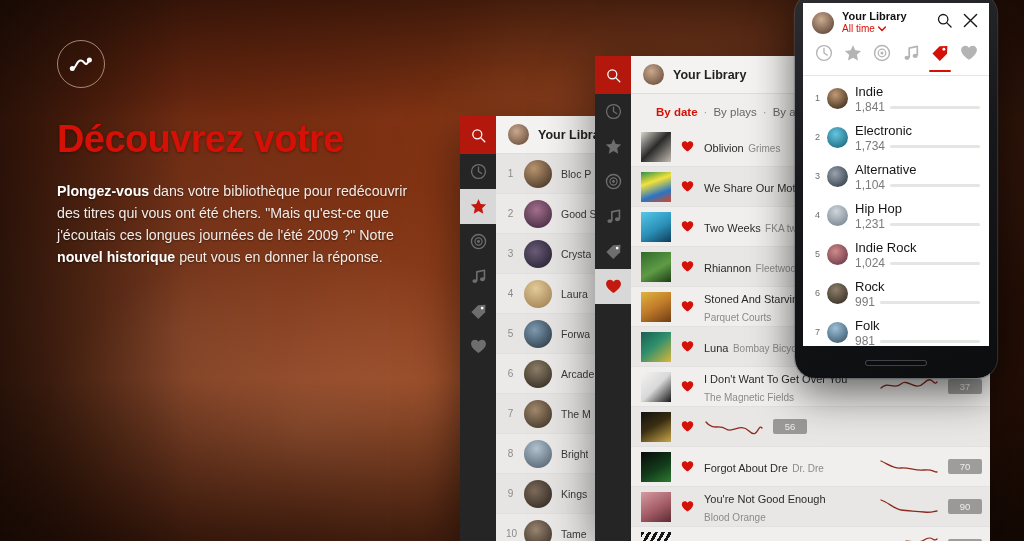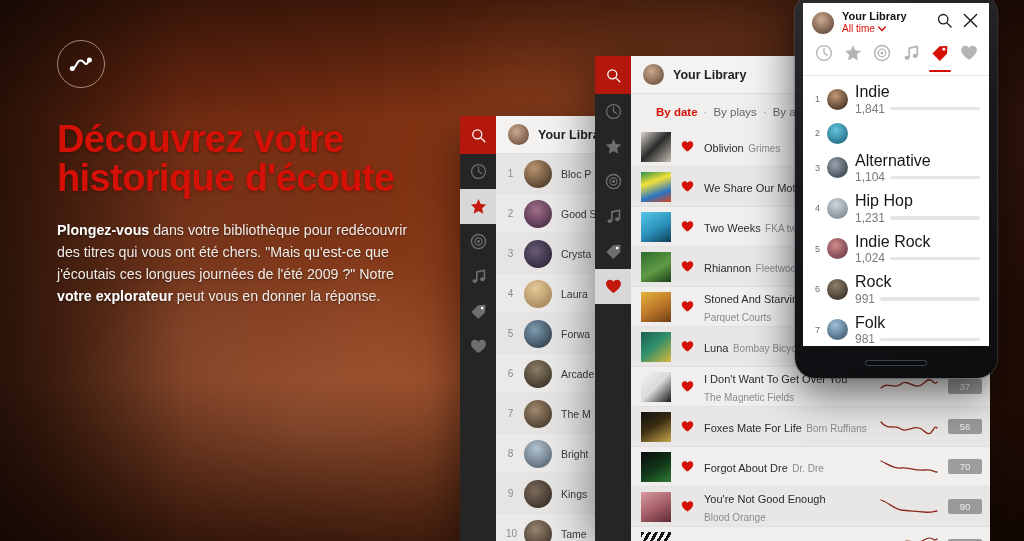--- a/index.html
+++ b/index.html
@@ -146,21 +146,21 @@
              padding:3px 6px 0; border-bottom:1px solid #e6e6e6; }
   .ph-tab { flex:1; display:flex; flex-direction:column; align-items:center; padding-bottom:3px; }
   .ph-tab .bar { width:22px; height:2.6px; background:transparent; margin-top:4px; border-radius:1px; }
   .ph-tab.active .bar { background:#d51007; }
 
   .ph-list { padding:2px 0 0; }
   .ph-row { display:flex; align-items:center; gap:7px; padding:4px 9px 3px; }
   .ph-row .rk { font-size:9px; color:#6d6d6d; width:8px; flex:0 0 8px; text-align:right; }
   .ph-row .circ { width:21px; height:21px; border-radius:50%; flex:0 0 21px; }
   .ph-row .info { flex:1; min-width:0; }
-  .ph-row .gname { font-size:16px; color:#161616; line-height:1.22; }
+  .ph-row .gname { font-size:13px; color:#161616; line-height:1.22; }
   .ph-row .grow2 { display:flex; align-items:center; gap:5px; }
   .ph-row .gcnt { font-size:12px; color:#7a7a7a; flex:0 0 20px; }
   .ph-row .gauge { flex:1; height:3.4px; background:#e3e6e3; border-radius:2px; overflow:hidden; }
   .ph-row .gauge .fill { height:100%; background:#8fa394; }
 
   
   .aw { background-size:cover; }
 </style>
 </head>
 <body>
@@ -172,24 +172,23 @@
 <div id="hero">
   <div class="logo-badge">
     <svg width="26" height="20" viewBox="0 0 26 20" aria-hidden="true">
       <path d="M4.5 14.5 C8 15.5 8.5 5.5 13 6.5 C17.5 7.5 17 14 21.5 6" fill="none" stroke="#fff" stroke-width="2.1" stroke-linecap="round"></path>
       <circle cx="4.3" cy="14.6" r="2.5" fill="#fff"></circle>
       <circle cx="21.4" cy="5.9" r="2.5" fill="#fff"></circle>
     </svg>
   </div>
   <div class="hero-title">
     <span>Découvrez votre</span><br>
-    <span>historique d'écoute</span>
   </div>
   <div class="hero-body">
-    <b>Plongez-vous</b><span> dans votre bibliothèque pour redécouvrir des titres qui vous ont été chers. "Mais qu'est-ce que j'écoutais ces longues journées de l'été 2009 ?" Notre </span><b>votre explorateur</b><span> peut vous en donner la réponse.</span>
+    <b>Plongez-vous</b><span> dans votre bibliothèque pour redécouvrir des titres qui vous ont été chers. "Mais qu'est-ce que j'écoutais ces longues journées de l'été 2009 ?" Notre </span><b>nouvel historique</b><span> peut vous en donner la réponse.</span>
   </div>
 </div>
 
 <div class="panel" id="panel-back">
   <div class="rail" id="rail-back">
       <div class="rail-search">
         <svg width="15" height="15" viewBox="0 0 20 20">
           <circle cx="8.4" cy="8.4" r="6" fill="none" stroke="#ffffff" stroke-width="1.7"></circle>
           <path d="M12.8 12.8 L18.4 18.4" stroke="#ffffff" stroke-width="1.7" stroke-linecap="round"></path>
         </svg>
@@ -499,24 +498,20 @@
      </span>
      <span class="cnt">37</span>
         </div>
         <div class="track-row">
           <span class="art aw" style="background:linear-gradient(150deg,#111 0%, #3a2d12 45%, #c7a64a 100%)"></span>
      <span class="hrt">
             <svg width="13" height="13" viewBox="0 0 20 20">
               <path d="M10 17.6 C10 17.6 1.2 12.3 1.2 6.8 C1.2 3.9 3.5 2 5.9 2 C7.7 2 9.2 3 10 4.4 C10.8 3 12.3 2 14.1 2 C16.5 2 18.8 3.9 18.8 6.8 C18.8 12.3 10 17.6 10 17.6 Z" fill="#d51007"></path>
             </svg>
           </span>
-     <span class="meta">
-       <span class="t">Foxes Mate For Life</span>
-       <span class="a">Born Ruffians</span>
-     </span>
      <span class="spark">
        <svg width="60" height="24" viewBox="0 0 60 24">
               <path d="M2 7 C9 16, 15 9, 22 14 S36 7, 45 16 S54 8, 58 13" fill="none" stroke="#8d2a1e" stroke-width="1.3" stroke-linecap="round"></path>
             </svg>
      </span>
      <span class="cnt">56</span>
         </div>
         <div class="track-row">
           <span class="art aw" style="background:linear-gradient(150deg,#0a0a0a 0%, #123b1a 55%, #2f7a33 100%)"></span>
      <span class="hrt">
@@ -662,20 +657,29 @@
          <span class="gcnt">1,841</span>
          <span class="gauge">
            <span class="fill" style="width:100%; background:#8fa394;"></span>
          </span>
        </span>
      </span>
         </div>
         <div class="ph-row">
           <span class="rk">2</span>
      <span class="circ" style="background:radial-gradient(circle at 42% 34%, #63c6df, #15596e)"></span>
+     <span class="info">
+       <span class="gname">Electronic</span>
+       <span class="grow2">
+         <span class="gcnt">1,734</span>
+         <span class="gauge">
+           <span class="fill" style="width:94%; background:#8fa394;"></span>
+         </span>
+       </span>
+     </span>
         </div>
         <div class="ph-row">
           <span class="rk">3</span>
      <span class="circ" style="background:radial-gradient(circle at 38% 36%, #9aa3ad, #23303a)"></span>
      <span class="info">
        <span class="gname">Alternative</span>
        <span class="grow2">
          <span class="gcnt">1,104</span>
          <span class="gauge">
            <span class="fill" style="width:78%; background:#8fa394;"></span>

